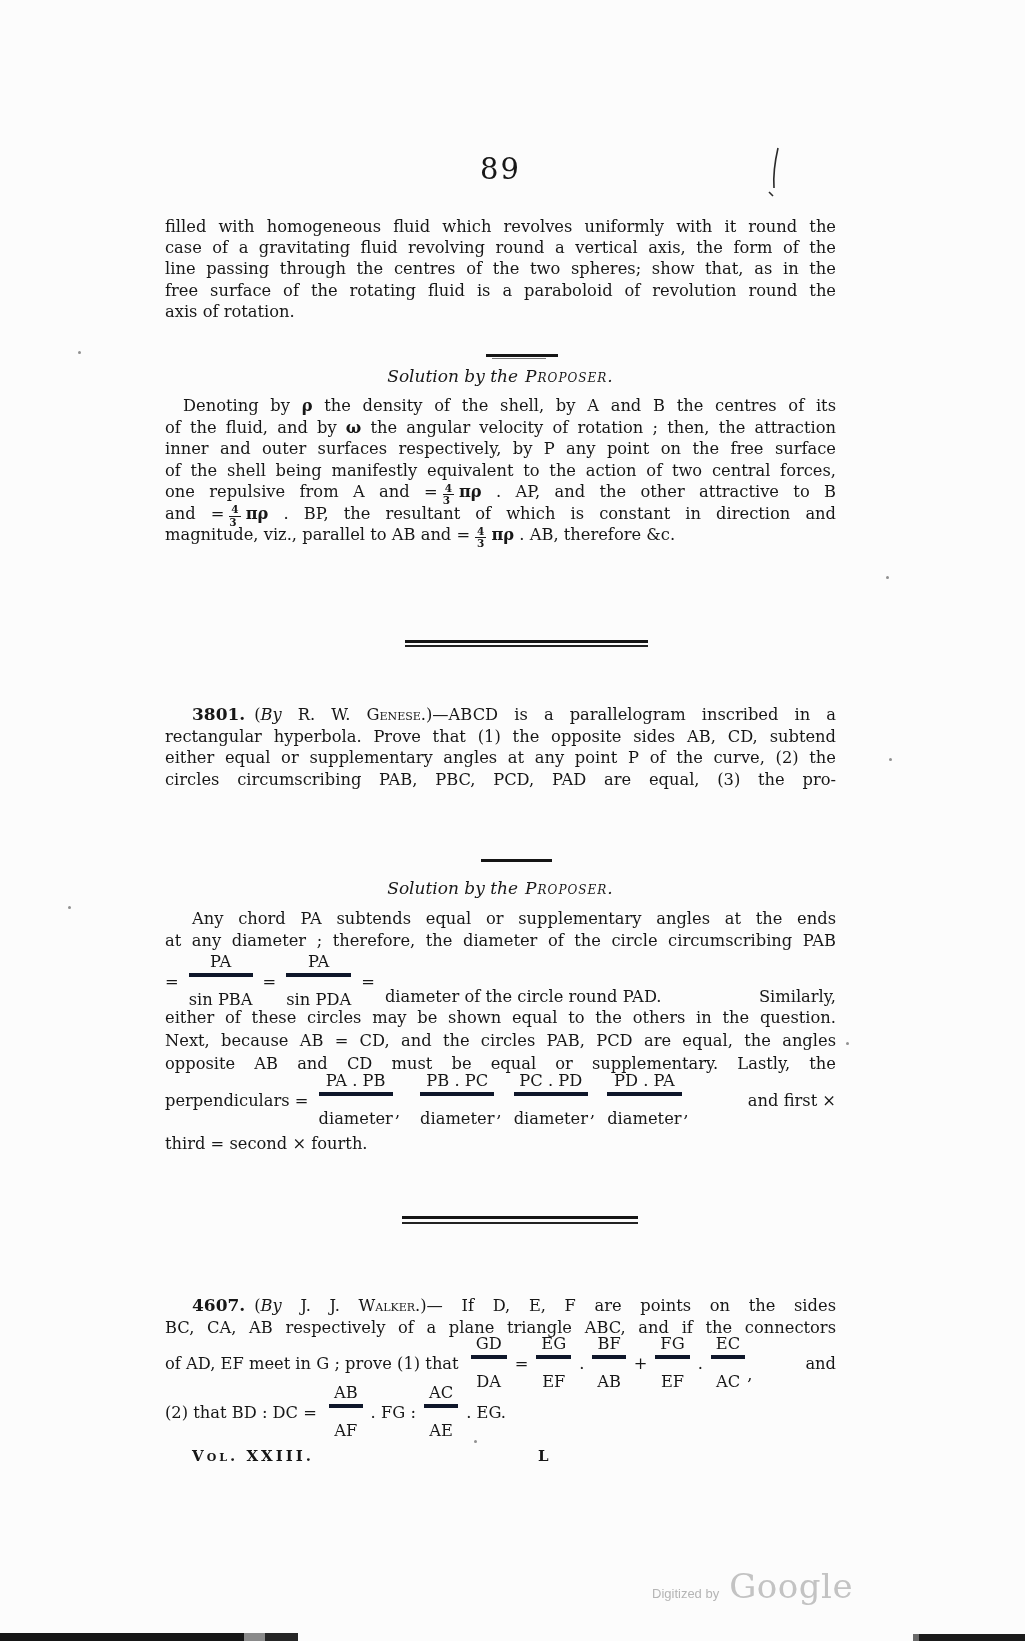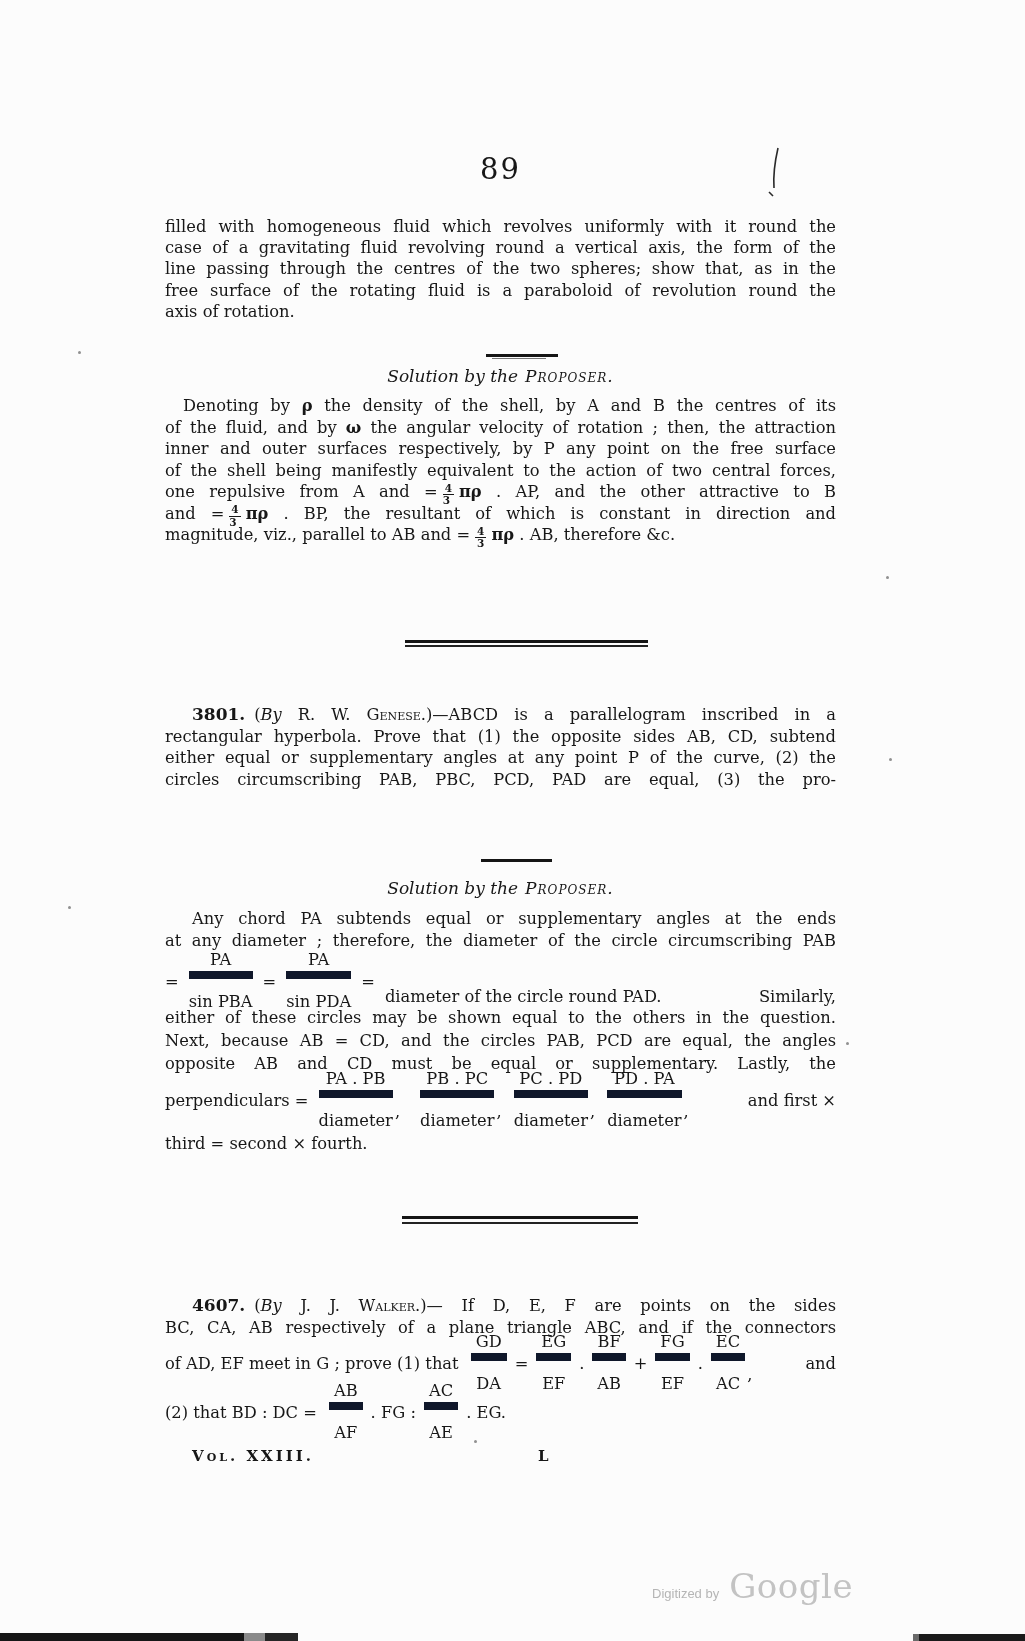--- a/index.html
+++ b/index.html
@@ -22,21 +22,21 @@
   .sc{font-variant:small-caps;}
   .gk{font-weight:600;}
   .heading{position:absolute;left:165px;width:671px;text-align:center;font-size:17px;}
   .heading .it{font-style:italic;font-weight:400;}
   .heading .sch{font-variant:small-caps;margin-left:7px;letter-spacing:1px;font-style:italic;}
   .rule{position:absolute;background:#151515;}
   .rule-under{position:absolute;background:#777;}
   .frow{position:absolute;left:165px;width:671px;display:flex;align-items:center;
         font-size:16.3px;}
   .frac{display:inline-block;text-align:center;line-height:1.1;}
-  .frac .n{display:block;padding:0 5px 2px;border-bottom:8px solid #0f172a;}
+  .frac .n{display:block;padding:0 5px 2px;border-bottom:4px solid #0f172a;}
   .frac .d{display:block;padding-top:14px;}
   .sfrac{display:inline-block;vertical-align:-7px;text-align:center;font-size:10.5px;
          line-height:1.05;font-weight:600;margin:0 5px;}
   .sfrac .n{display:block;border-bottom:1px solid #171717;padding:0 2px;}
   .sfrac .d{display:block;}
   .bcomma{align-self:flex-end;line-height:1;padding-bottom:3px;margin-left:2px;}
   .op{margin:0 8px;}
   .rowtail{flex:1;display:flex;justify-content:space-between;align-items:center;
            padding-left:10px;margin-top:30px;}
   .rright{flex:1;text-align:right;}

